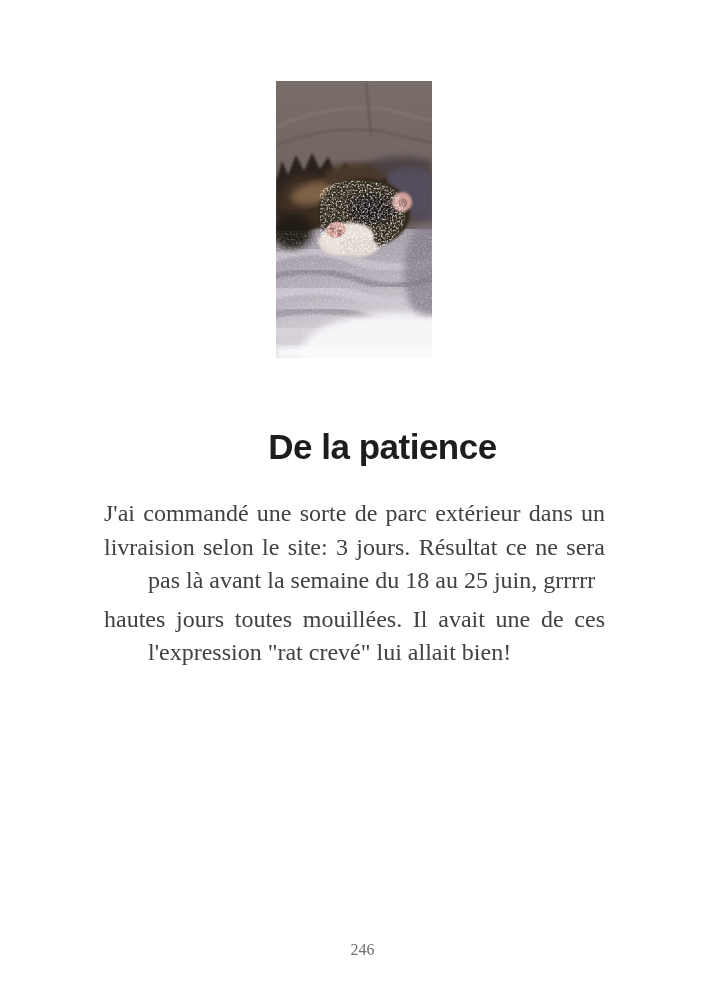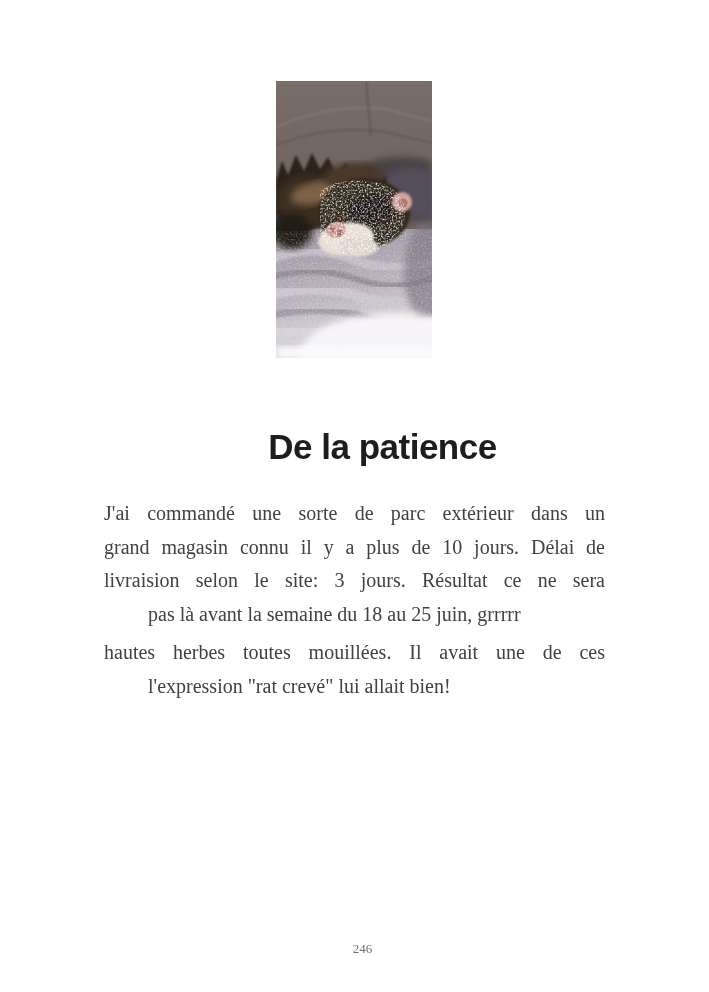--- a/index.html
+++ b/index.html
@@ -32,35 +32,35 @@
     font-size: 35px;
     letter-spacing: -0.5px;
     color: #1d1d1d;
     padding-left: 28px;
   }
   .content {
     position: absolute;
     left: 104px;
     top: 497px;
     width: 501px;
-    font-size: 20px;
+    font-size: 24px;
     color: #414141;
   }
   .para { margin: 0; line-height: 33.5px; }
   .para + .para { margin-top: 5px; }
   .jline { display: block; text-align: justify; text-align-last: justify; }
   .lline { display: block; text-align: left; margin-left: 44px; }
   .page-number {
     position: absolute;
     top: 941px;
     left: 0;
     width: 709px;
     text-align: center;
     text-indent: 16px;
-    font-size: 13px;
+    font-size: 16px;
     color: #6e6e6e;
     font-family: "Liberation Serif", serif;
   }
 </style>
 </head>
 <body>
 
 <div class="page">
 
   <figure class="photo">
@@ -126,25 +126,24 @@
       <path d="M44,110 Q70,92 110,104 Q134,116 128,142 Q116,168 86,174 Q52,176 44,152 Z" fill="#ffffff" filter="url(#speck)" opacity="0.85"></path>
       <rect x="0" y="150" width="156" height="120" fill="#ffffff" filter="url(#speck)" opacity="0.25"></rect>
     </svg>
   </figure>
 
   <h1 class="title">De la patience</h1>
 
   <div class="content">
     <p class="para">
       <span class="jline">J'ai commandé une sorte de parc extérieur dans un</span>
-      <span class="jline">grand magasin connu il y a plus de 10 jours. Délai de</span>
       <span class="jline">livraision selon le site: 3 jours. Résultat ce ne sera</span>
       <span class="lline">pas là avant la semaine du 18 au 25 juin, grrrrr</span>
     </p>
     <p class="para">
-      <span class="jline">hautes herbes toutes mouillées. Il avait une de ces</span>
+      <span class="jline">hautes jours toutes mouillées. Il avait une de ces</span>
       <span class="lline">l'expression "rat crevé" lui allait bien!</span>
     </p>
   </div>
 
   <div class="page-number">246</div>
 
 </div>
 
 </body></html>

